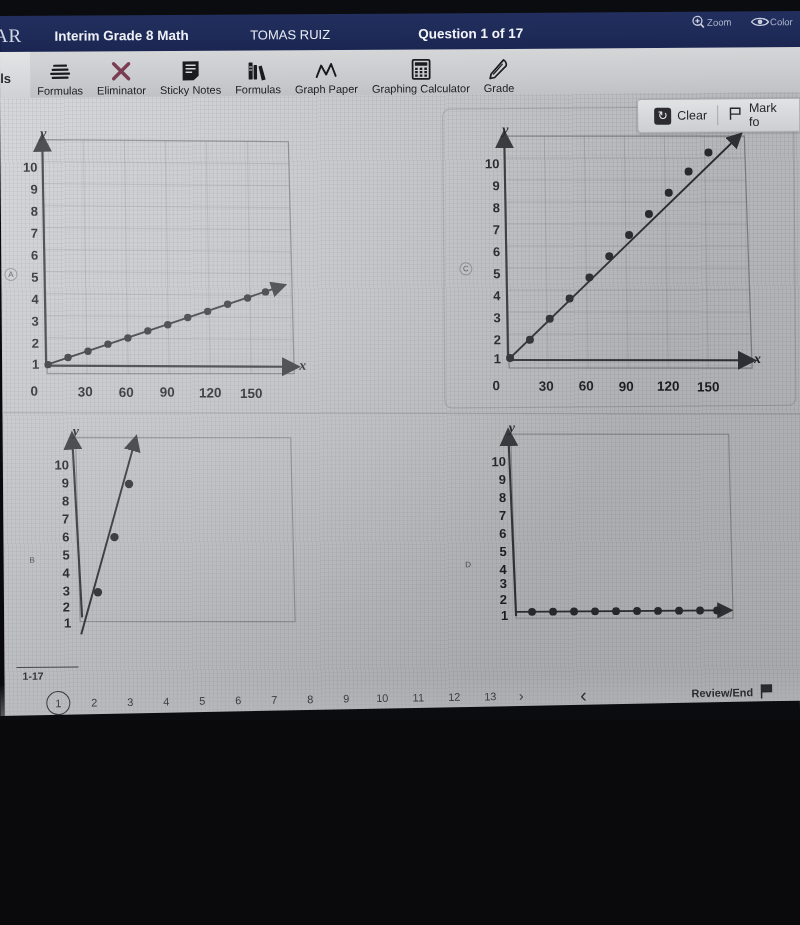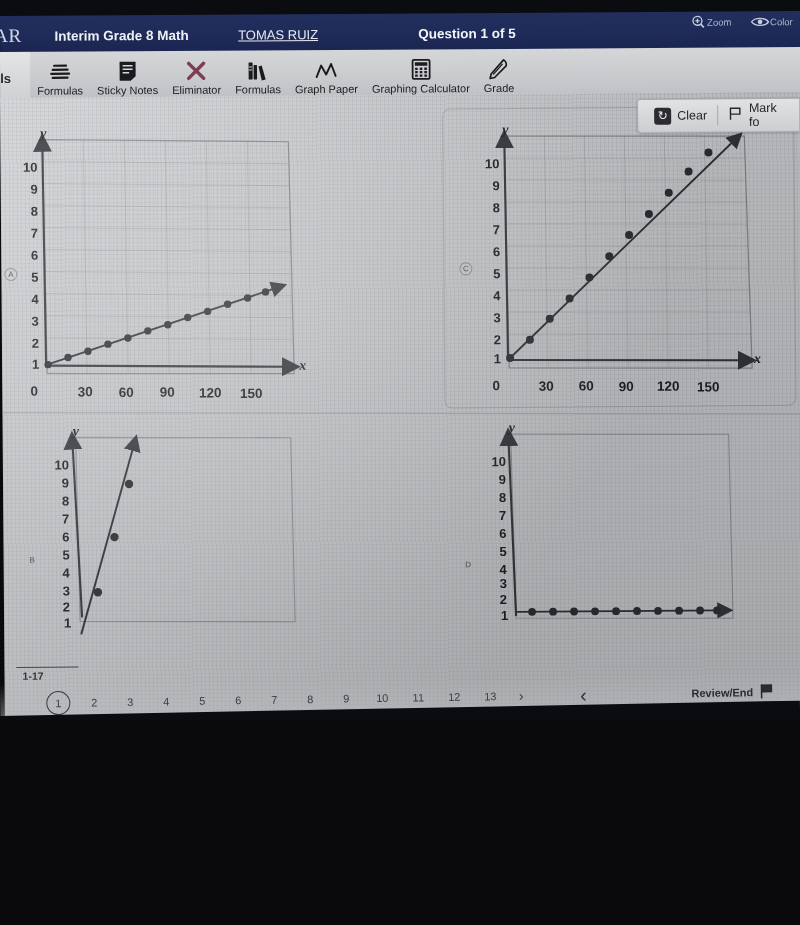--- a/index.html
+++ b/index.html
@@ -51,23 +51,22 @@
     font-size: 13.5px;
     font-weight: bold;
     margin-left: 6px;
     white-space: nowrap;
     padding-left: 17px;
   }
   .hdr-student {
     color: #e7eaf3;
     font-size: 13px;
     position: absolute;
-    left: 238px;
+    left: 250px;
     white-space: nowrap;
-    text-decoration: underline;
   }
   .hdr-question {
     color: #f2f4fa;
     font-size: 13.5px;
     font-weight: bold;
     position: absolute;
     left: 418px;
     white-space: nowrap;
   }
   .hdr-tools {
@@ -272,21 +271,21 @@
 <body>
 
 <div id="screenshot">
 
   <div class="top-letterbox"></div>
 
   <div class="header">
     <div class="hdr-logo">AR</div>
     <div class="hdr-title">Interim Grade 8 Math</div>
     <div class="hdr-student">TOMAS RUIZ</div>
-    <div class="hdr-question">Question 1 of 5</div>
+    <div class="hdr-question">Question 1 of 17</div>
 
     <div class="hdr-tools">
       <div class="hdr-tool">
         <span class="glyph">
           <svg width="17" height="17" viewBox="0 0 24 24" fill="none" stroke="#c8cee0" stroke-width="1.9">
             <circle cx="10.5" cy="10" r="6.3"></circle>
             <line x1="10.5" y1="7" x2="10.5" y2="13"></line>
             <line x1="7.5" y1="10" x2="13.5" y2="10"></line>
             <line x1="15" y1="14.6" x2="19.5" y2="19.5" stroke-width="2.4"></line>
           </svg>
@@ -317,40 +316,40 @@
             <rect x="1" y="10" width="20" height="2.2" rx="1"></rect>
             <rect x="2.5" y="14" width="17" height="2.2" rx="1"></rect>
           </g>
         </svg>
       </span>
       <span class="lbl">Formulas</span>
     </div>
 
     <div class="tb-item">
       <span class="glyph">
+        <svg width="22" height="22" viewBox="0 0 22 22" stroke="#7a3d52" stroke-width="3.4" stroke-linecap="round">
+          <line x1="3.5" y1="3.5" x2="18.5" y2="18.5"></line>
+          <line x1="18.5" y1="3.5" x2="3.5" y2="18.5"></line>
+        </svg>
+      </span>
+      <span class="lbl">Eliminator</span>
+    </div>
+
+    <div class="tb-item">
+      <span class="glyph">
         <svg width="19" height="22" viewBox="0 0 19 22">
           <path d="M1.5 1.5 H17.5 V16 L12.5 20.5 H1.5 Z" fill="#1b1b1f"></path>
           <g stroke="#d6d7da" stroke-width="1.5">
             <line x1="4.5" y1="5.5" x2="14.5" y2="5.5"></line>
             <line x1="4.5" y1="9" x2="14.5" y2="9"></line>
             <line x1="4.5" y1="12.5" x2="11" y2="12.5"></line>
           </g>
         </svg>
       </span>
       <span class="lbl">Sticky Notes</span>
-    </div>
-
-    <div class="tb-item">
-      <span class="glyph">
-        <svg width="22" height="22" viewBox="0 0 22 22" stroke="#7a3d52" stroke-width="3.4" stroke-linecap="round">
-          <line x1="3.5" y1="3.5" x2="18.5" y2="18.5"></line>
-          <line x1="18.5" y1="3.5" x2="3.5" y2="18.5"></line>
-        </svg>
-      </span>
-      <span class="lbl">Eliminator</span>
     </div>
 
     <div class="tb-item">
       <span class="glyph">
         <svg width="22" height="22" viewBox="0 0 22 22">
           <g fill="#1b1b1f">
             <rect x="1.5" y="3" width="4" height="17" rx="0.6"></rect>
             <rect x="6.5" y="5.5" width="3.4" height="14.5" rx="0.6"></rect>
             <path d="M11.4 7 L14.6 6 L18.5 20 L14.6 21 Z"></path>
           </g>

